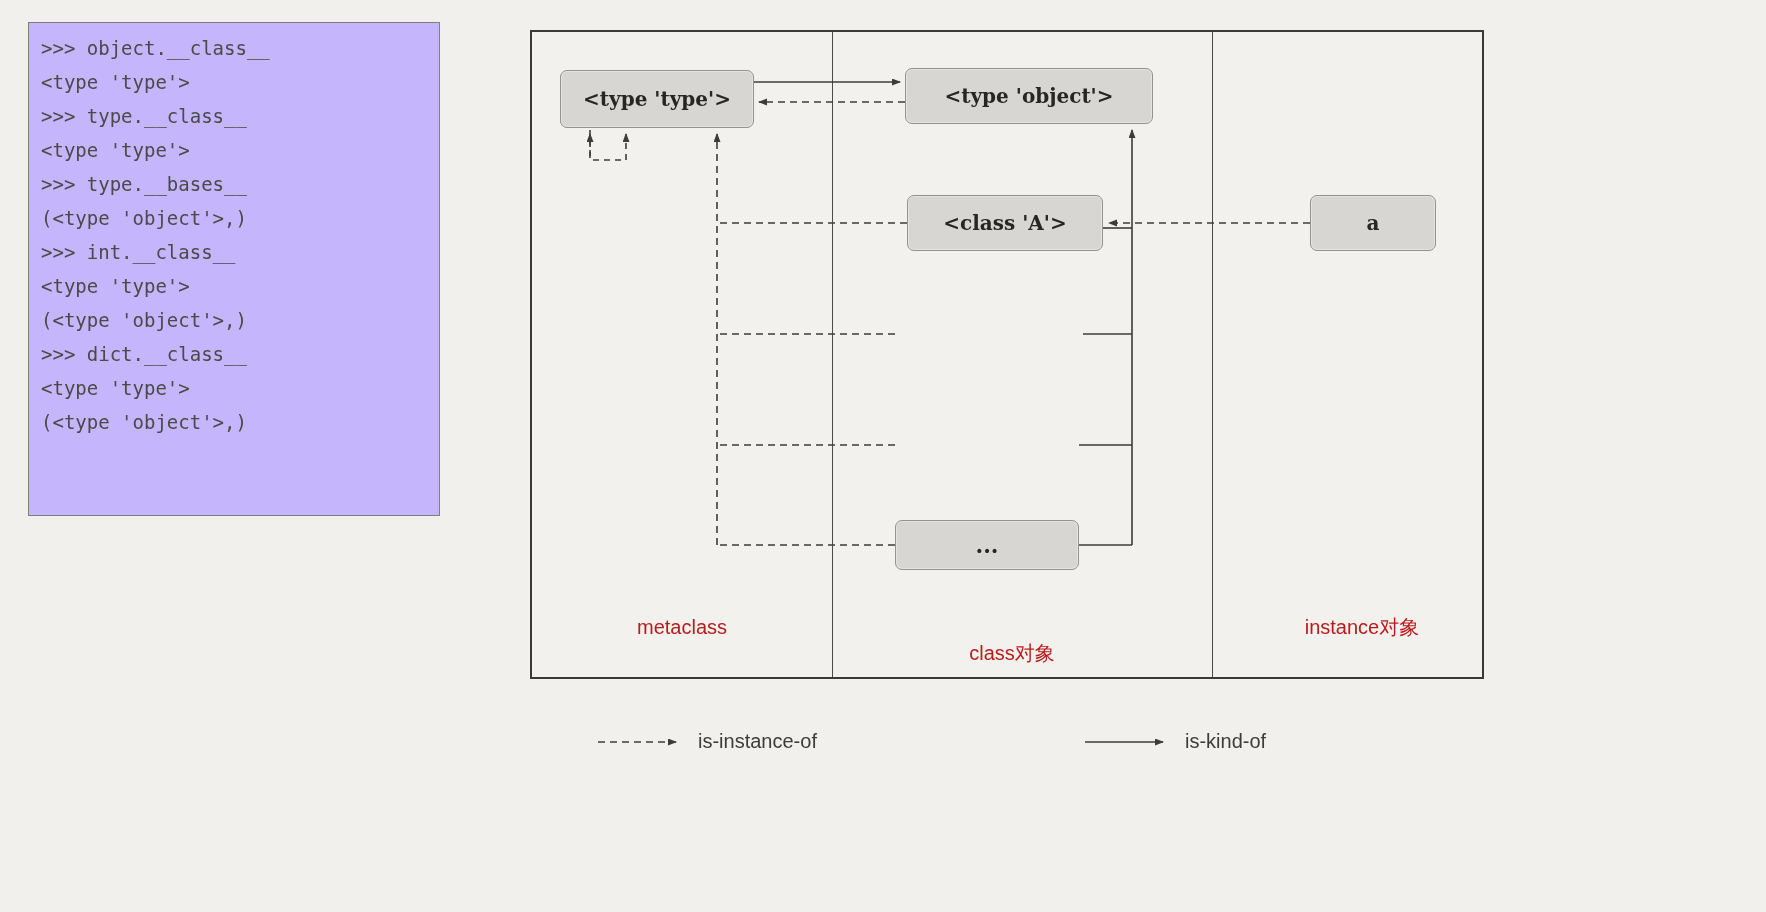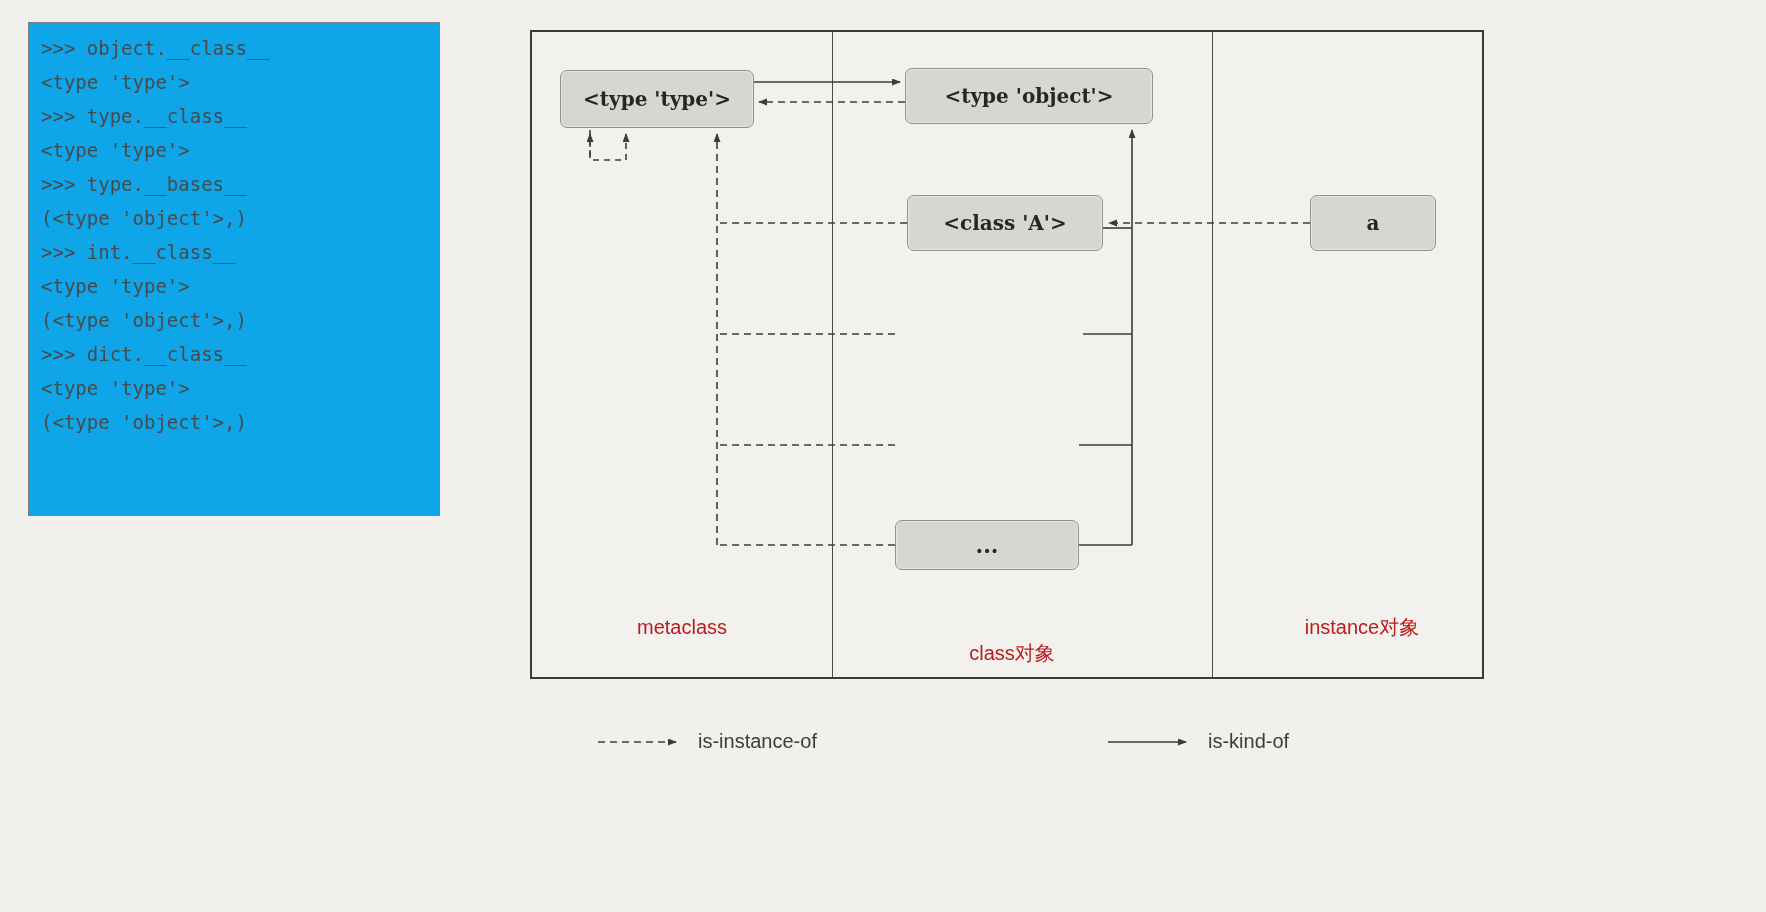--- a/index.html
+++ b/index.html
@@ -11,21 +11,21 @@
     position:relative;
     width:1766px;height:912px;
     background:#f1f0ec;
     overflow:hidden;
   }
   
   .code-panel{
     position:absolute;left:28px;top:22px;
     width:412px;height:494px;
     border:1px solid #7e7e7a;
-    background:#0ea5e9;
+    background:#c4b5fd;
     box-sizing:border-box;
     padding:8px 12px;
   }
   .code-line{
     font-family:"DejaVu Sans Mono",monospace;
     font-size:19px;
     line-height:34px;
     color:#4a4a48;
     white-space:pre;
   }
@@ -77,21 +77,21 @@
   .col-label.c3{left:700px;width:260px;}
   
   .legend{
     position:absolute;left:0;top:728px;width:1766px;height:40px;
   }
   .legend-item{
     position:absolute;display:flex;align-items:center;gap:12px;
     font-size:20px;color:#3c3c3a;
   }
   .legend-item.li1{left:598px;top:2px;text-align:center;}
-  .legend-item.li2{left:1108px;top:2px;align-items:center;}
+  .legend-item.li2{left:1085px;top:2px;align-items:center;}
 </style>
 </head>
 <body>
 
 <div class="page">
 
   <div class="code-panel">
     <div class="code-line">&gt;&gt;&gt; object.__class__</div>
     <div class="code-line">&lt;type 'type'&gt;</div>
     <div class="code-line">&gt;&gt;&gt; type.__class__</div>

